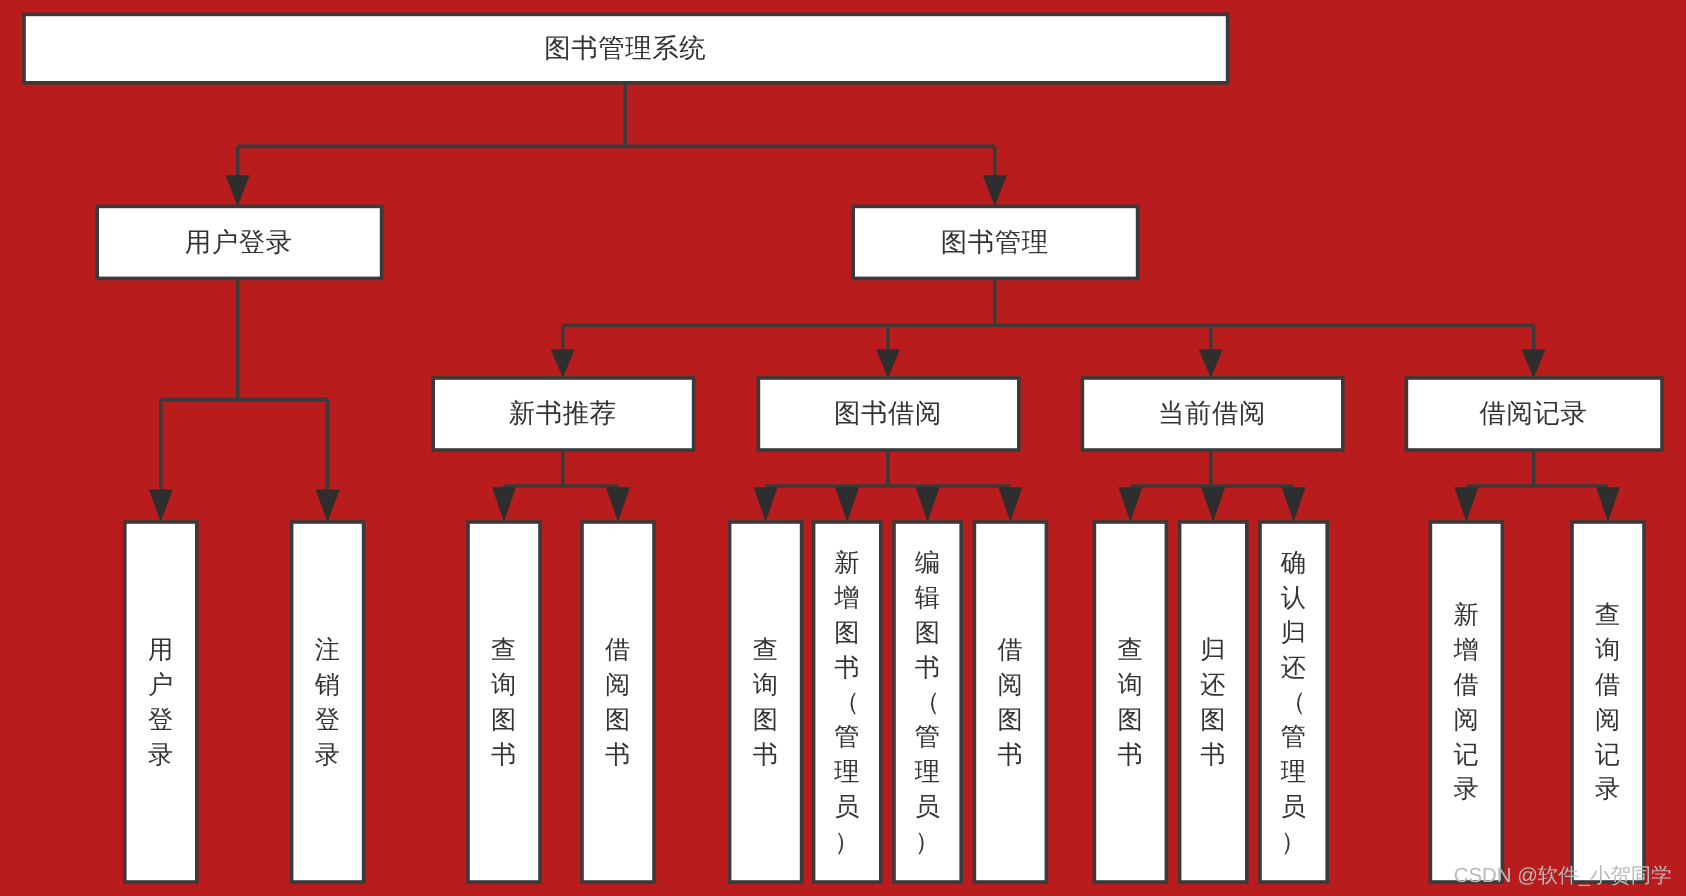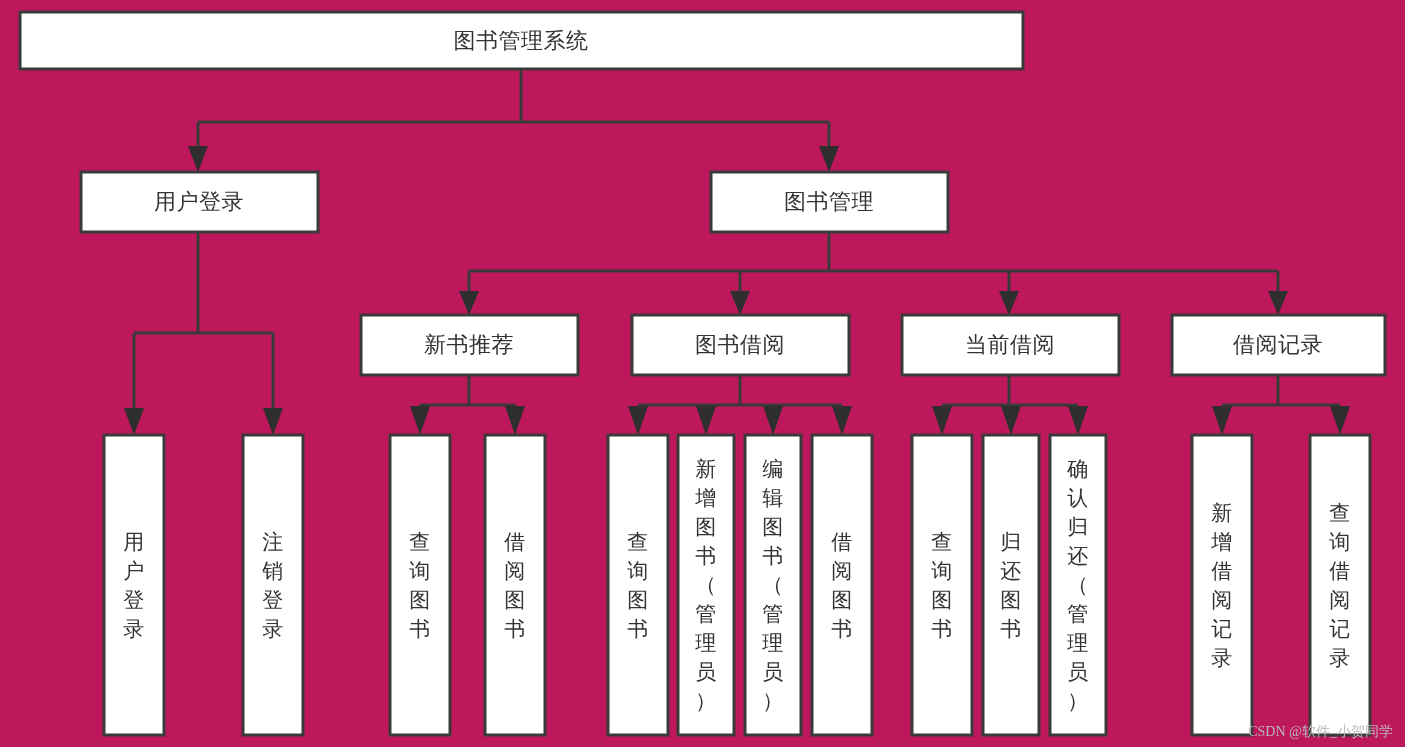--- a/index.html
+++ b/index.html
@@ -4,21 +4,21 @@
 <style>
   html, body {
     margin: 0;
     padding: 0;
     background: #ffffff;
   }
   #page {
     position: relative;
     width: 1405px;
     height: 747px;
-    background: #be185d;
+    background: #b91c1c;
     overflow: hidden;
     font-family: "Liberation Sans", "DejaVu Sans", sans-serif;
   }
   #diagram-svg {
     position: absolute;
     left: 0;
     top: 0;
     width: 1405px;
     height: 747px;
     display: block;
@@ -52,22 +52,22 @@
     text-anchor: middle;
     font-size: 21px;
   }
   .node-label-v tspan {
     text-anchor: middle;
   }
   .watermark {
     position: absolute;
     right: 12px;
     bottom: 6px;
-    font-family: Liberation Serif, serif;
-    font-size: 14px;
+    font-family: Liberation Sans, sans-serif;
+    font-size: 17px;
     color: #b9b9b9;
     white-space: nowrap;
     user-select: none;
   }
 </style>
 </head>
 <body>
 
 <div id="page">
 

